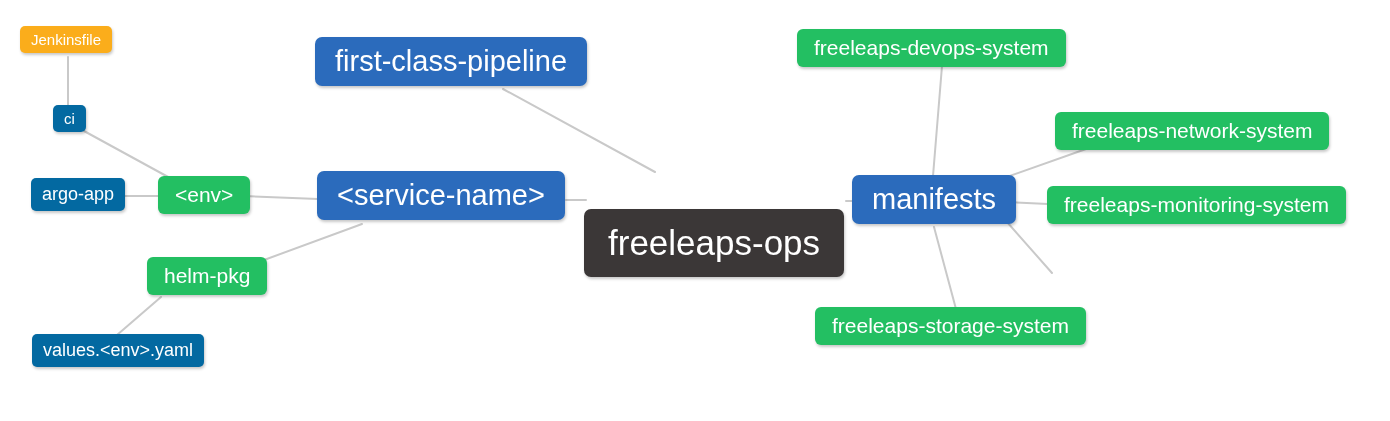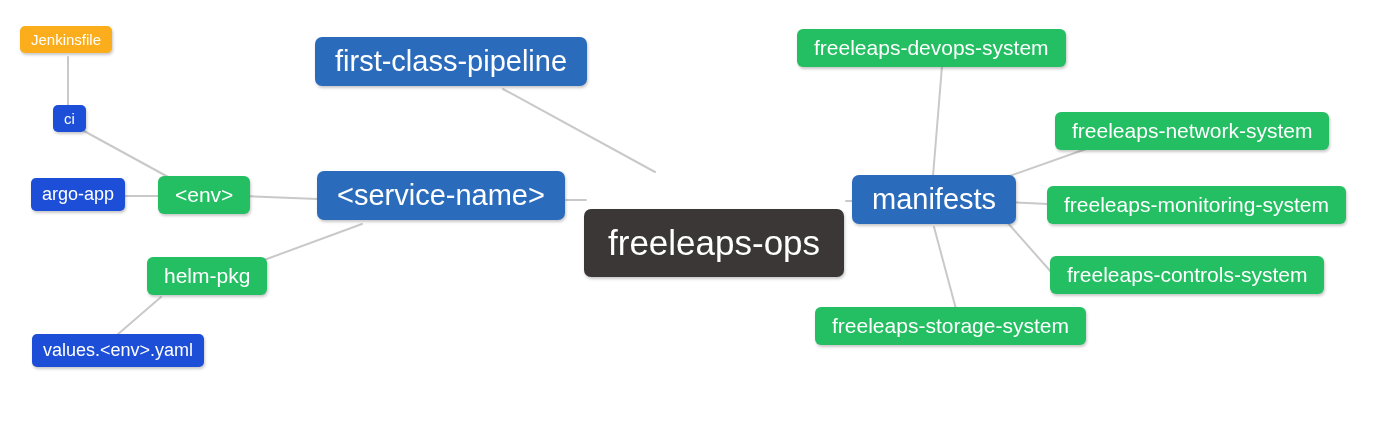--- a/index.html
+++ b/index.html
@@ -13,21 +13,21 @@
   .edges{position:absolute;left:0;top:0;width:1390px;height:421px;}
   .edges line{stroke:#c9c9c9;stroke-width:2;stroke-linecap:round;}
   .node{
     position:absolute;
     color:#ffffff;
     white-space:nowrap;
     box-shadow:1px 2px 3px rgba(0,0,0,0.22);
     cursor:default;
   }
   .c-orange{background:#fbad1b;}
-  .c-red{background:#1d4ed8;}
+  .c-red{background:#0369a1;}
   .c-green{background:#23bf62;}
   .c-blue{background:#2b6bbc;}
   .c-dark{background:#3b3737;margin-top:39px;}
   .s-xs{font-size:15px;padding:5px 11px;border-radius:5px;}
   .s-sm{font-size:18px;padding:6px 11px;border-radius:5px;}
   .s-md{font-size:21px;padding:7px 17px;border-radius:6px;}
   .s-lg{font-size:29px;padding:8px 20px;border-radius:7px;}
   .s-xl{font-size:35px;padding:14px 24px;border-radius:7px;}
   
   .n-jenkinsfile{left:20px;top:26px;}
@@ -72,18 +72,17 @@
   <div class="node c-red    s-xs n-ci">ci</div>
   <div class="node c-red    s-sm n-argo">argo-app</div>
   <div class="node c-green  s-md n-env">&lt;env&gt;</div>
   <div class="node c-blue   s-lg n-service">&lt;service-name&gt;</div>
   <div class="node c-blue   s-lg n-fcp">first-class-pipeline</div>
   <div class="node c-dark   s-xl n-ops">freeleaps-ops</div>
   <div class="node c-blue   s-lg n-manifests">manifests</div>
   <div class="node c-green  s-md n-devops">freeleaps-devops-system</div>
   <div class="node c-green  s-md n-network">freeleaps-network-system</div>
   <div class="node c-green  s-md n-monitoring">freeleaps-monitoring-system</div>
-  <div class="node c-green  s-md n-controls">freeleaps-controls-system</div>
   <div class="node c-green  s-md n-storage">freeleaps-storage-system</div>
   <div class="node c-green  s-md n-helm">helm-pkg</div>
   <div class="node c-red    s-sm n-values">values.&lt;env&gt;.yaml</div>
 
 </div>
 
 </body></html>

